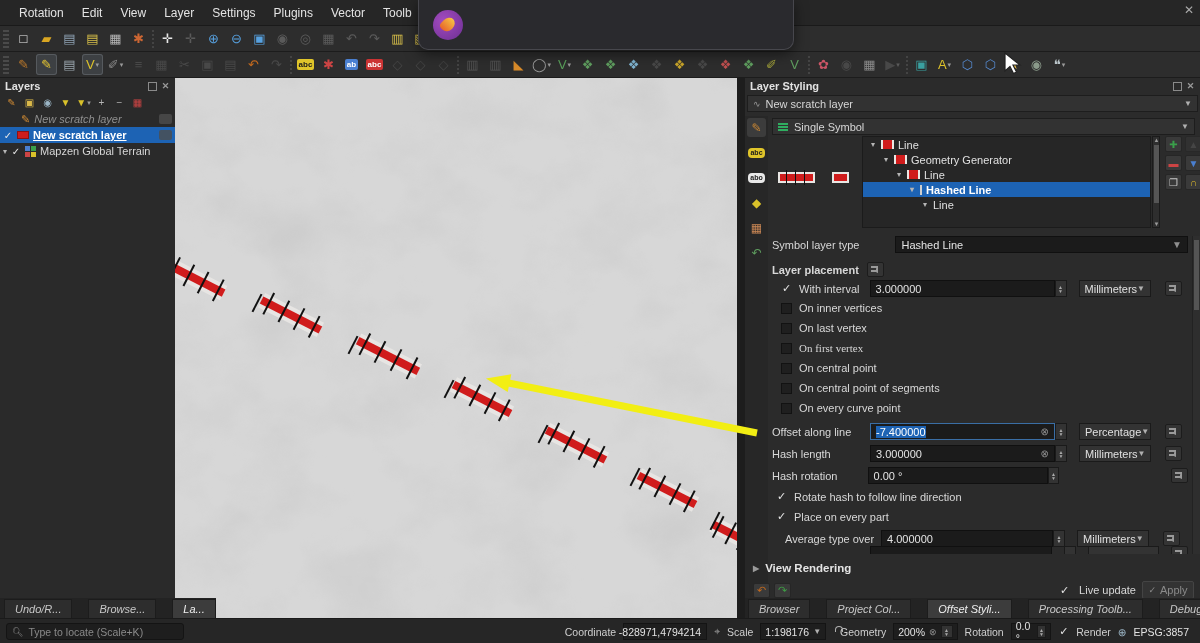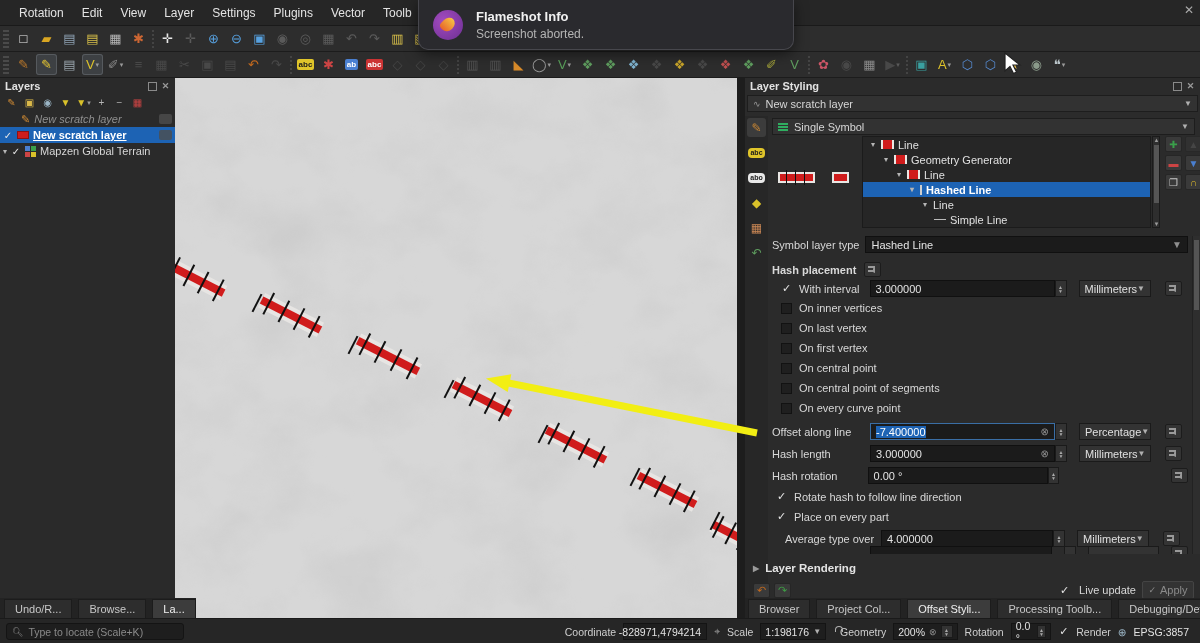--- a/index.html
+++ b/index.html
@@ -124,21 +124,21 @@
   .sp-sb .thumb { position:absolute; left:1px; top:4px; width:5px; height:70px; background:#555; }
   .clip-row { position:absolute; overflow:hidden; height:8px; }
 
   .lr-head { position:absolute; left:8px; display:flex; align-items:center; gap:6px; font-weight:bold; color:#e4e4e4; font-size:11.5px; }
   .mini-btn { width:17px; height:15px; background:#3a3a3a; border:1px solid #262626; border-radius:2px;
               display:flex; align-items:center; justify-content:center; font-size:11px; }
   .apply-btn { width:52px; height:18px; background:#333; border:1px solid #444; border-radius:2px; color:#8a8a8a;
                display:flex; align-items:center; justify-content:center; gap:4px; font-size:11px; }
 
   
-  .dock-tabs { position:absolute; top:598px; height:20px; display:flex; align-items:flex-end; gap:6px; background:#232323; }
+  .dock-tabs { position:absolute; top:598px; height:20px; display:flex; align-items:flex-end; gap:16px; background:#232323;font-style:italic; }
   .dock-tab { height:19px; padding:0 10px; background:#2d2d2d; border:1px solid #1c1c1c; border-bottom:none;
               display:flex; align-items:center; font-size:11px; color:#c8c8c8; white-space:nowrap; }
   .dock-tab.active { background:#3c3c3c; color:#efefef; }
 
   
   .statusbar { position:absolute; left:0; top:618px; width:1200px; height:25px; background:#262626;
                border-top:1px solid #1a1a1a; display:flex; align-items:center; font-size:10.5px; color:#cfcfcf; }
   .locate { position:absolute; left:6px; top:4px; width:178px; height:17px; background:#1e1e1e; border:1px solid #141414;
             border-radius:3px; display:flex; align-items:center; padding:0 5px; gap:5px; color:#8a8a8a; }
   .sb-group { position:absolute; left:600px; right:4px; top:0; height:25px; display:flex; align-items:center; gap:7px;
@@ -455,50 +455,45 @@
           <span style="width: 41px;"></span>
           <span class="tr-arrow">▾</span>
           <span class="tr-tickline"></span>
           <span>Hashed Line</span>
         </div>
         <div class="tree-row">
           <span style="width: 54px;"></span>
           <span class="tr-arrow">▾</span>
           <span>Line</span>
         </div>
-        <div class="tree-row">
-          <span style="width: 67px;"></span>
-          <span class="tr-line"></span>
-          <span>Simple Line</span>
-        </div>
       </div>
     <div class="tree-sb">
       <span class="a" style="top:0;">▲</span>
         <div class="thumb"></div>
         <span class="a" style="bottom:0;">▼</span>
     </div>
     <div class="tree-btns" id="tree-btns">
         <div class="tree-btn" style="color: rgb(58, 160, 74); left: 0px; top: 0px;">✚</div>
         <div class="tree-btn dim" style="color: rgb(110, 110, 110); left: 20px; top: 0px; opacity: 0.4;">▲</div>
         <div class="tree-btn" style="color: rgb(204, 68, 68); left: 0px; top: 19px;">▬</div>
         <div class="tree-btn" style="color: rgb(74, 127, 208); left: 20px; top: 19px;">▼</div>
         <div class="tree-btn" style="color: rgb(200, 200, 200); left: 0px; top: 38px;">❐</div>
         <div class="tree-btn" style="color: rgb(217, 182, 42); left: 20px; top: 38px;">∩</div>
       </div>
 
-    <div class="sp-row" style="left:27px; top:158px; right:12px;">
+    <div class="sp-row" style="left:27px; top:158px; right:12px;gap:30px;">
       <span class="sp-label">Symbol layer type</span>
       <div class="field" style="flex:1; margin-left:6px;">
         <span>Hashed Line</span>
         <span class="clear combo-arrow">▼</span>
       </div>
     </div>
 
     <div class="sp-row" style="left:27px; top:184px;">
-      <span class="sp-label" style="font-weight:bold;">Hash placement</span>
+      <span class="sp-label" style="font-weight:bold;">Layer placement</span>
       <div class="ovr" style="margin-left:8px;"></div>
     </div>
 
     <div class="sp-row" style="left:36px; top:202px; right:12px;">
       <span class="chk-ck">✓</span>
       <span class="sp-label">With interval</span>
       <div class="field" style="width:185px; margin-left:10px;">
         <span>3.000000</span>
       </div>
       <div class="spin">
@@ -514,21 +509,21 @@
 
     <div id="placement-checks">
         <div class="sp-row" style="left: 36px; top: 224px;">
           <span class="chk-un"></span>
           <span class="sp-label">On inner vertices</span>
         </div>
         <div class="sp-row" style="left: 36px; top: 244px;">
           <span class="chk-un"></span>
           <span class="sp-label">On last vertex</span>
         </div>
-        <div class="sp-row" style="left: 36px; top: 264px;">
+        <div class="sp-row" style="left: 36px; top: 264px; font-family: Liberation Serif, serif;">
           <span class="chk-un"></span>
           <span class="sp-label">On first vertex</span>
         </div>
         <div class="sp-row" style="left: 36px; top: 284px;">
           <span class="chk-un"></span>
           <span class="sp-label">On central point</span>
         </div>
         <div class="sp-row" style="left: 36px; top: 304px;">
           <span class="chk-un"></span>
           <span class="sp-label">On central point of segments</span>
@@ -620,21 +615,21 @@
         <div class="ovr"></div>
       </div>
     </div>
 
     <div class="sp-sb">
         <div class="thumb"></div>
       </div>
 
     <div class="lr-head" style="top:484px;">
       <span style="color:#9a9a9a; font-size:8px;">▶</span>
-      <span>Layer Rendering</span>
+      <span>View Rendering</span>
     </div>
 
     <div class="sp-row" style="left:8px; top:503px; right:6px;">
       <div class="mini-btn" style="color:#c2691e;">↶</div>
       <div class="mini-btn" style="margin-left:4px; color:#3f9c45;">↷</div>
       <div style="margin-left:auto; display:flex; align-items:center; gap:6px;">
         <span class="chk-ck">✓</span>
         <span class="sp-label" style="margin-left:-4px;">Live update</span>
         <div class="apply-btn">
           <span style="font-size:9px;">✓</span>
@@ -696,24 +691,20 @@
       <span style="color:#9ab4c4;">⊕</span>
       <span style="color:#e2e2e2;">EPSG:3857</span>
       <div class="msg-icon"></div>
     </div>
   </div>
 
   <div class="notif">
     <div class="notif-icon">
         <div class="flame"></div>
       </div>
-    <div>
-      <div class="notif-title">Flameshot Info</div>
-      <div class="notif-msg">Screenshot aborted.</div>
-    </div>
   </div>
 
   <svg class="overlay-svg" width="1200" height="643">
     <line id="arrow-line" stroke="#f2ee13" stroke-width="7" x1="757" y1="433" x2="497.7242487683334" y2="380.7649585430708"></line>
     <polygon id="arrow-head" fill="#f2ee13" points="485.9606069669048,378.39499407758154 511.2653639188789,374.31219165748865 507.71041722064496,391.9576543596316"></polygon>
   </svg>
 
   <svg class="cursor-svg" style="left:1003px; top:52px;" width="20" height="24">
     <polygon points="2,1 2,19 7,14.5 10.5,21.5 13.5,20 10,13 17,13" fill="#fff" stroke="#222" stroke-width="1.2"></polygon>
   </svg>

